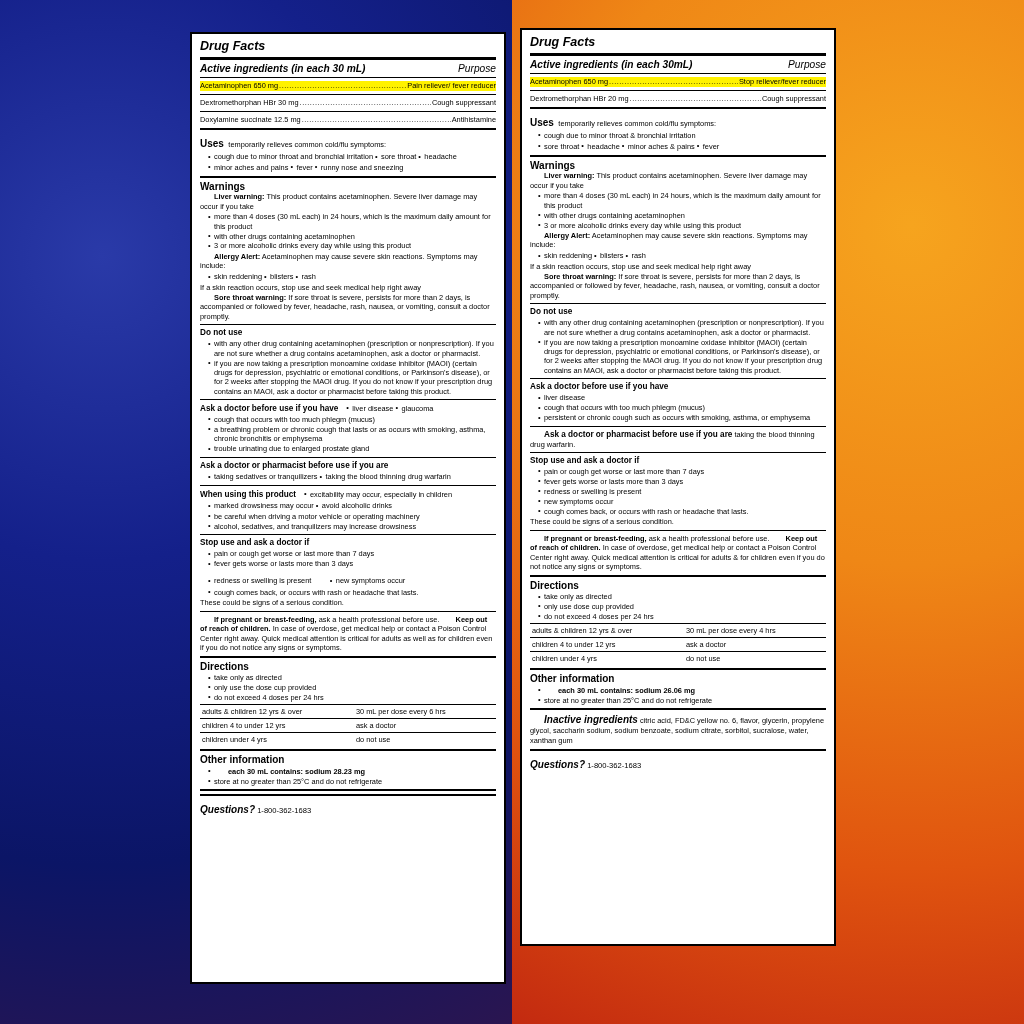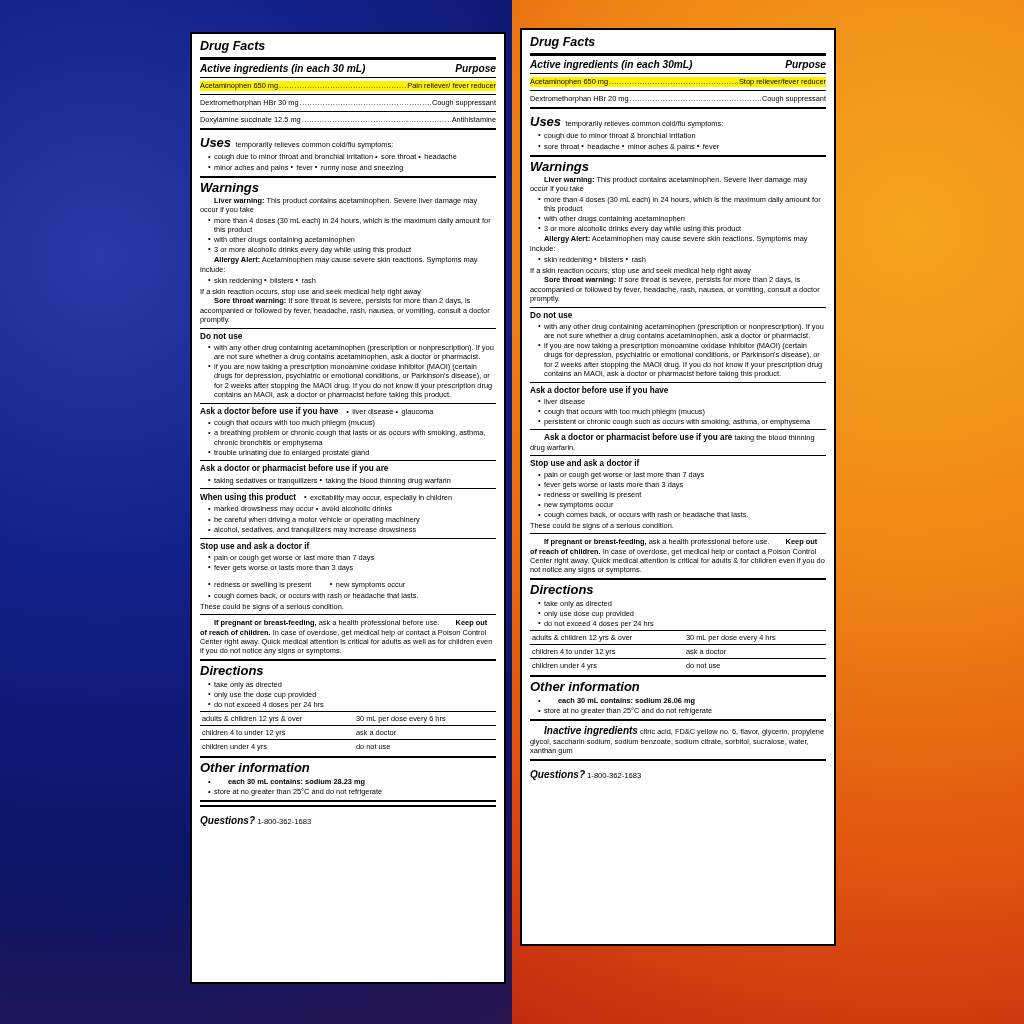--- a/index.html
+++ b/index.html
@@ -20,25 +20,25 @@
     position:absolute;background:#fff;color:#000;
     border:2px solid #000;box-sizing:border-box;
     padding:6px 8px 8px 8px;
   }
   .panel.left{left:190px;top:32px;width:316px;height:952px;}
   .panel.right{left:520px;top:28px;width:316px;height:918px;}
   .hr{border-top:1px solid #000;margin:3px 0;}
   .hr-thick{border-top:3px solid #000;margin:3px 0;}
   .hr-med{border-top:2px solid #000;margin:3px 0;}
   .title{font-weight:bold;font-style:italic;font-size:12.5px;line-height:1.1;}
-  .sec-title{font-weight:bold;font-style:italic;font-size:13px;line-height:1.15;}
+  .sec-title{font-weight:bold;font-size:10px;line-height:1.15;}
   .sec-title-sm{font-weight:bold;font-size:8.2px;line-height:1.2;}
   .row{display:flex;justify-content:space-between;align-items:baseline;}
   .ai-head{font-weight:bold;font-style:italic;font-size:10.2px;}
-  .purpose-head{font-weight:bold;font-style:italic;font-size:10.2px;}
+  .purpose-head{font-weight:normal;font-style:italic;font-size:10.2px;}
   .ing{font-size:7.4px;line-height:1.35;display:flex;width:100%;align-items:baseline;}
   .ing .nm{white-space:nowrap;}
   .ing .dots{flex:1;overflow:hidden;white-space:nowrap;letter-spacing:0.5px;margin:0 1px;}
   .ing .pp{white-space:nowrap;}
   .hl{background:#fff200;}
   p,li,div.t{font-size:7.4px;line-height:1.28;margin:0;}
   .t{margin:1px 0;}
   ul{margin:1px 0 1px 0;padding-left:8px;list-style:none;}
   li{position:relative;padding-left:6px;margin:0.5px 0;}
   li:before{content:"•";position:absolute;left:0;top:-0.5px;}

